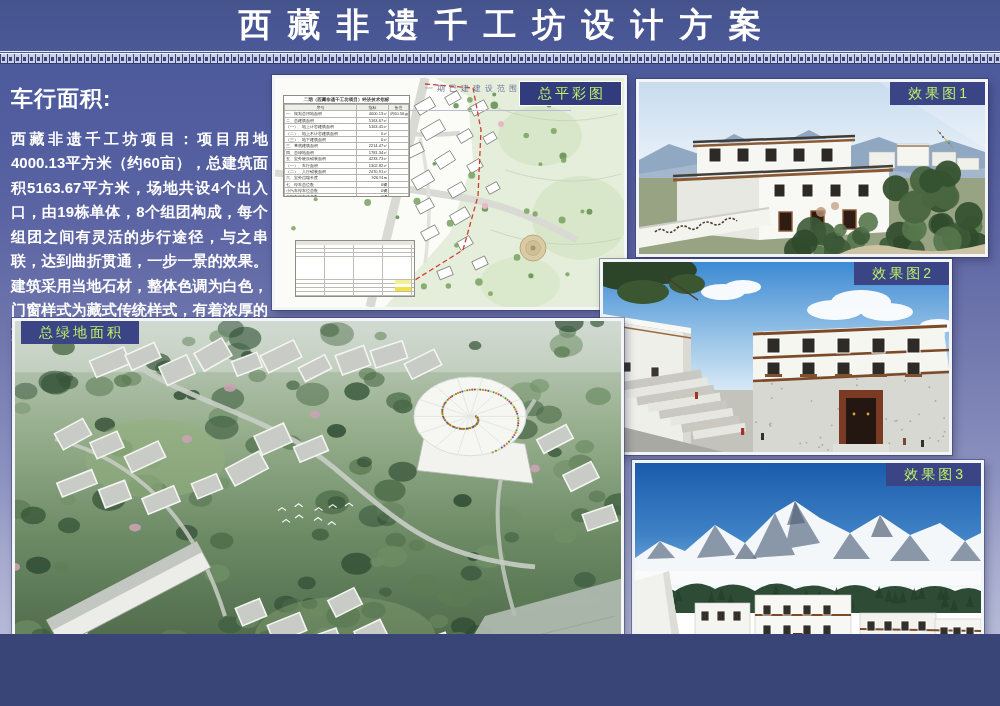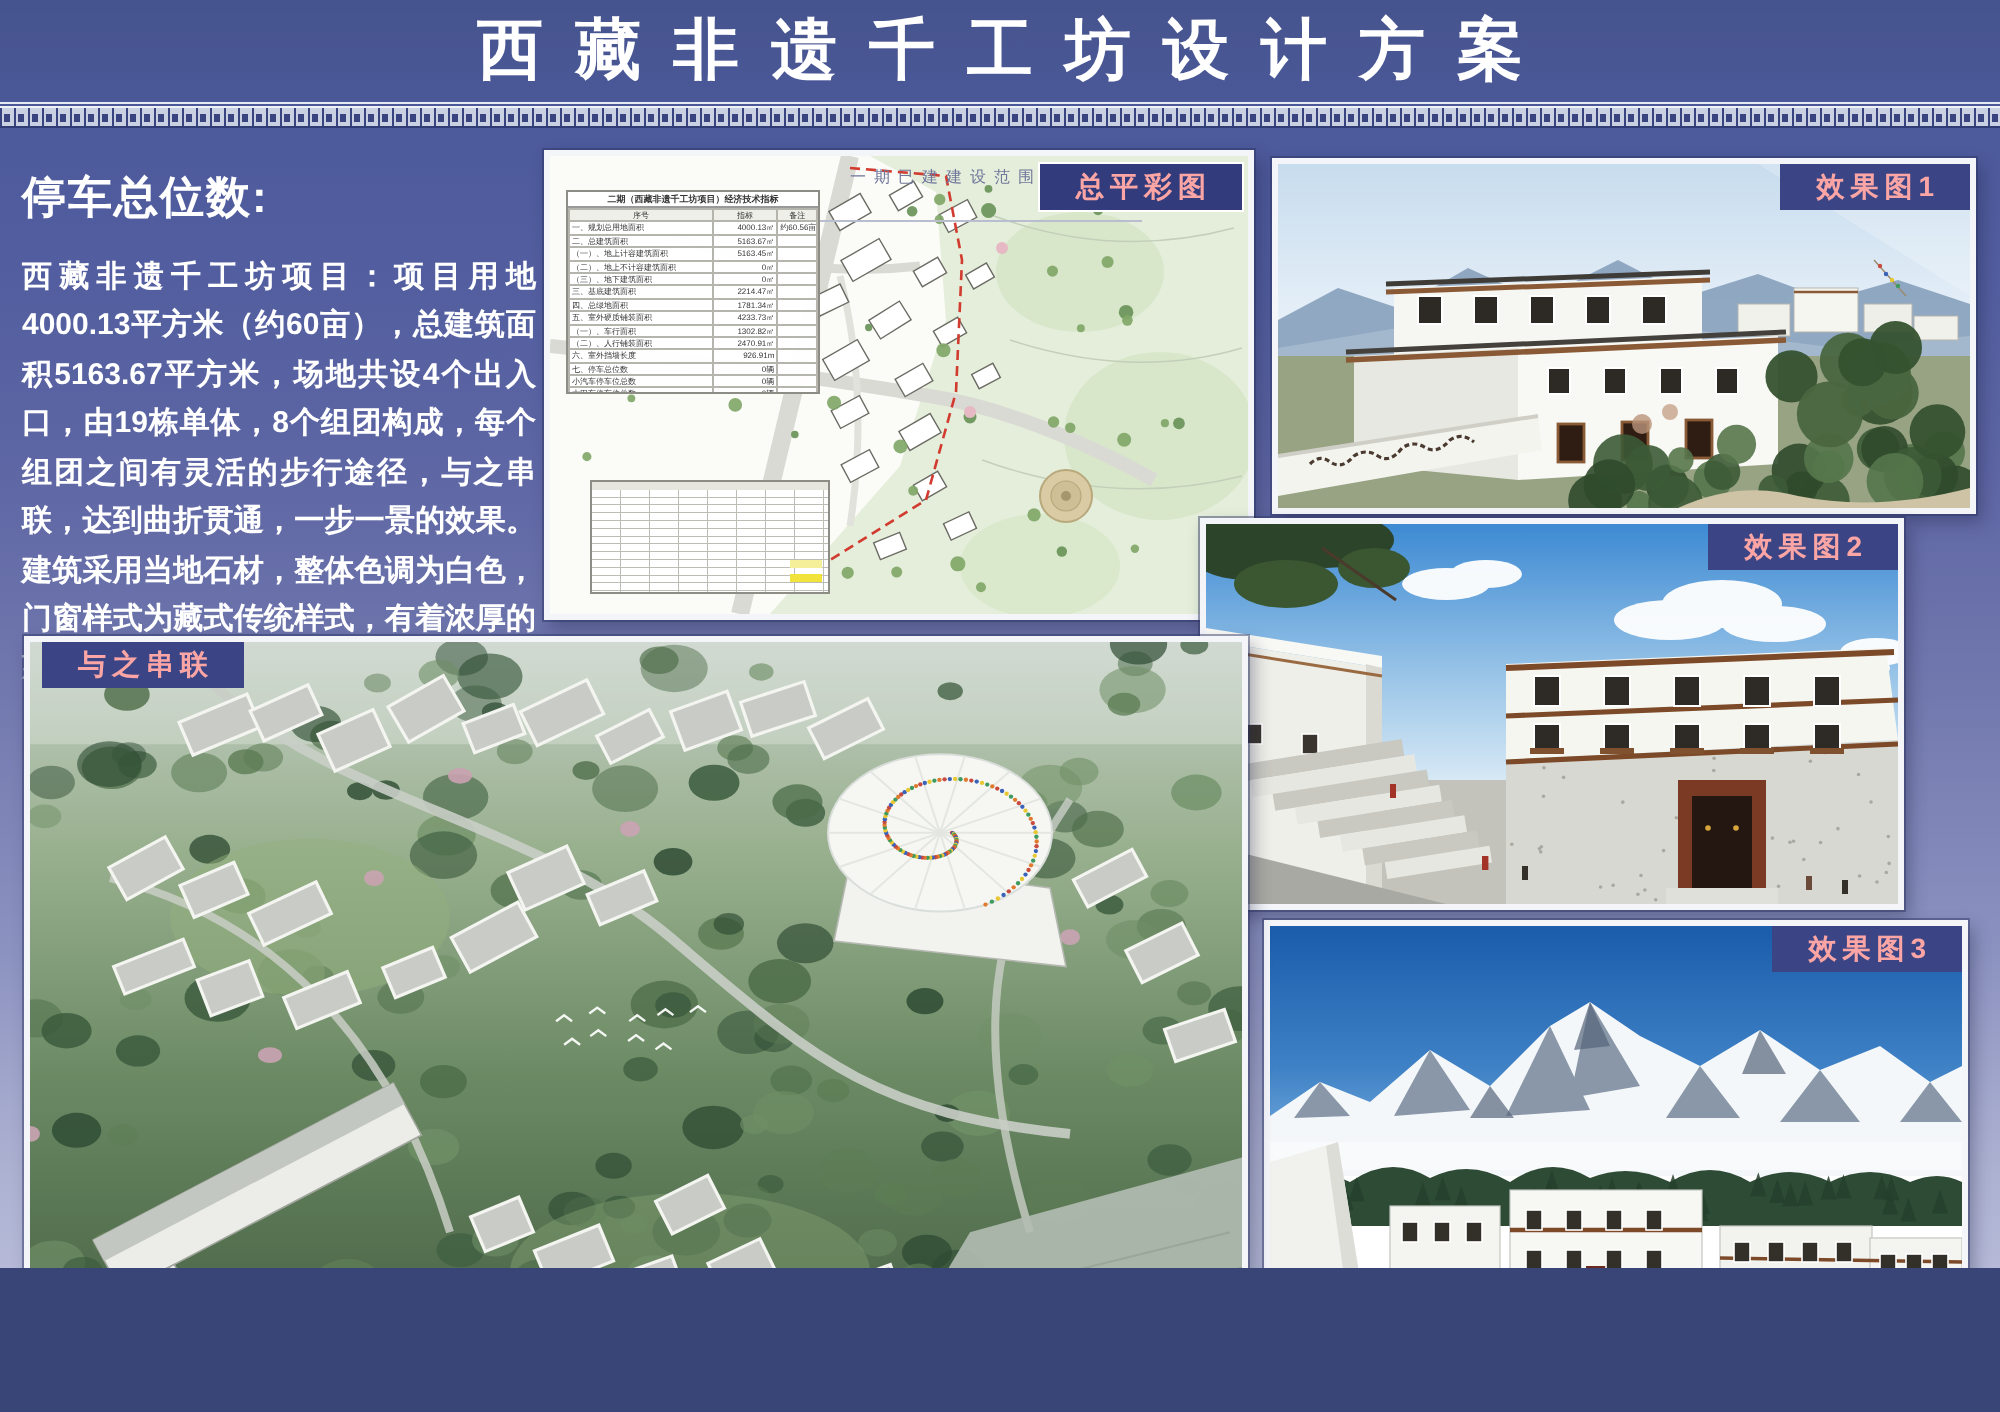--- a/index.html
+++ b/index.html
@@ -25,21 +25,21 @@
   .overview p{margin:0;font-size:15px;line-height:1.63;font-weight:700;text-align:justify;}
   
   .panel{position:absolute;background:#fff;border:3px solid #f3f5f9;
     box-shadow:0 0 0 1px rgba(43,52,98,.45),3px 4px 8px rgba(25,30,64,.35);}
   .panel svg{display:block;width:100%;height:100%;}
   #p-plan{left:272px;top:75px;width:349px;height:229px;}
   #p-r1{left:632px;top:75px;width:346px;height:172px;}
   #p-r2{left:600px;top:259px;width:346px;height:190px;}
   #p-r3{left:632px;top:460px;width:346px;height:223px;}
   #p-air{left:12px;top:318px;width:606px;height:362px;}
-  .tag{position:absolute;background:#3b4586;color:#fca5a5;font-weight:700;font-size:14px;
+  .tag{position:absolute;background:#3b4586;color:#bef264;font-weight:400;font-size:14px;
     letter-spacing:3px;padding:4px 15px 5px 18px;line-height:1;white-space:nowrap;text-align:right;}
   .tag-tr{top:0;right:0;}
   .tag-tl{top:0;left:6px;}
   #p-plan .tag{top:3px;right:2px;background:#323c7c;border:1px solid #ffffff;}
   
   .plan-title{position:absolute;left:100px;top:5px;width:196px;text-align:center;font-size:8px;
     color:#70779b;letter-spacing:4px;border-bottom:1px solid #b9bdd0;padding-bottom:16px;}
   .t1{position:absolute;left:8px;top:17px;width:127px;background:rgba(255,255,255,.97);
     border:1px solid #8d8d85;box-sizing:border-box;max-height:102px;overflow:hidden;}
   .t1 .tt{font-size:4.5px;text-align:center;font-weight:700;color:#333;padding:1px 0;border-bottom:.5px solid #999;}
@@ -64,21 +64,21 @@
 
   <header class="title-band">
     <h1>西藏非遗千工坊设计方案</h1>
   </header>
   <div class="ornament">
     <div class="line"></div>
     <div class="motifs"></div>
   </div>
 
   <section class="overview">
-    <h2>停车总位数:</h2>
+    <h2>车行面积:</h2>
     <p>西藏非遗千工坊项目：项目用地4000.13平方米（约60亩），总建筑面积5163.67平方米，场地共设4个出入口，由19栋单体，8个组团构成，每个组团之间有灵活的步行途径，与之串联，达到曲折贯通，一步一景的效果。建筑采用当地石材，整体色调为白色，门窗样式为藏式传统样式，有着浓厚的藏式风味，符合片区的整体风貌。</p>
   </section>
 
   <figure class="panel" id="p-plan" style="margin:0;">
     <svg viewBox="0 0 349 229" preserveAspectRatio="none">
       <rect width="349" height="229" fill="#fbfbf7"></rect>
       <path d="M160,0 L349,0 L349,229 L110,229 L175,155 L198,82 L193,18 Z" fill="#e4eeda"></path>
       <ellipse cx="265" cy="58" rx="42" ry="30" fill="#d3e4c3" opacity=".7"></ellipse>
       <ellipse cx="305" cy="140" rx="48" ry="42" fill="#d3e4c3" opacity=".7"></ellipse>
       <ellipse cx="245" cy="205" rx="40" ry="26" fill="#d3e4c3" opacity=".6"></ellipse>
@@ -971,16 +971,16 @@
           <path d="M299.0335561878992,202.840588582505 l4,-3 l4,3" stroke="#ffffff" stroke-width="1.2" fill="none" opacity="0.92"></path>
           <path d="M312.75246115552,207.04897225945024 l4,-3 l4,3" stroke="#ffffff" stroke-width="1.2" fill="none" opacity="0.92"></path>
         </g>
 
       <polygon points="470,300 606,262 606,368 430,368" fill="#b3bdb2" opacity=".9"></polygon>
       <line x1="480" y1="330" x2="600" y2="300" stroke="#9aa699" stroke-width="1"></line>
       <line x1="470" y1="350" x2="606" y2="318" stroke="#9aa699" stroke-width="1"></line>
       <rect x="560" y="328" width="3" height="6" fill="#a33327"></rect>
       <rect x="576" y="338" width="3" height="6" fill="#33302a"></rect>
     </svg>
-    <figcaption class="tag tag-tl">与之串联</figcaption>
+    <figcaption class="tag tag-tl">总绿地面积</figcaption>
   </figure>
 
 </div>
 
 </body></html>

